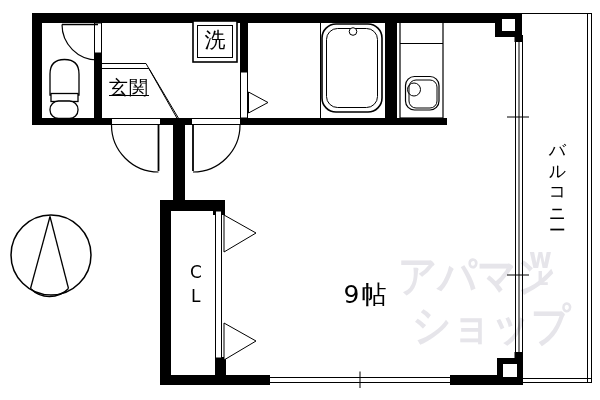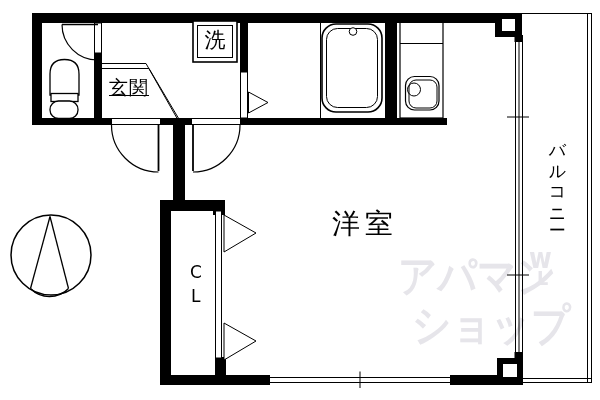--- a/index.html
+++ b/index.html
@@ -138,16 +138,16 @@
     <g fill="none" stroke="#000000">
       <circle cx="51" cy="255" r="40" stroke-width="1.5"></circle>
       <line x1="50" y1="216.5" x2="30.5" y2="288.5" stroke-width="1.3"></line>
       <line x1="50" y1="216.5" x2="68.5" y2="288.5" stroke-width="1.3"></line>
       <path d="M30.5,288.5 A26.5,26.5 0 0 0 68.5,288.5" stroke-width="1.3"></path>
     </g>
   </svg>
 
   <div class="lbl center" id="wash-label">洗</div>
   <div class="lbl" id="genkan-label">玄関</div>
-  <div class="lbl center" id="room-label">洋室</div>
+  <div class="lbl center" id="size-label">9帖</div>
   <div class="lbl vert" id="cl-label">CL</div>
   <div class="lbl vert" id="balcony-label">バルコニー</div>
 </div>
 
 </body></html>

